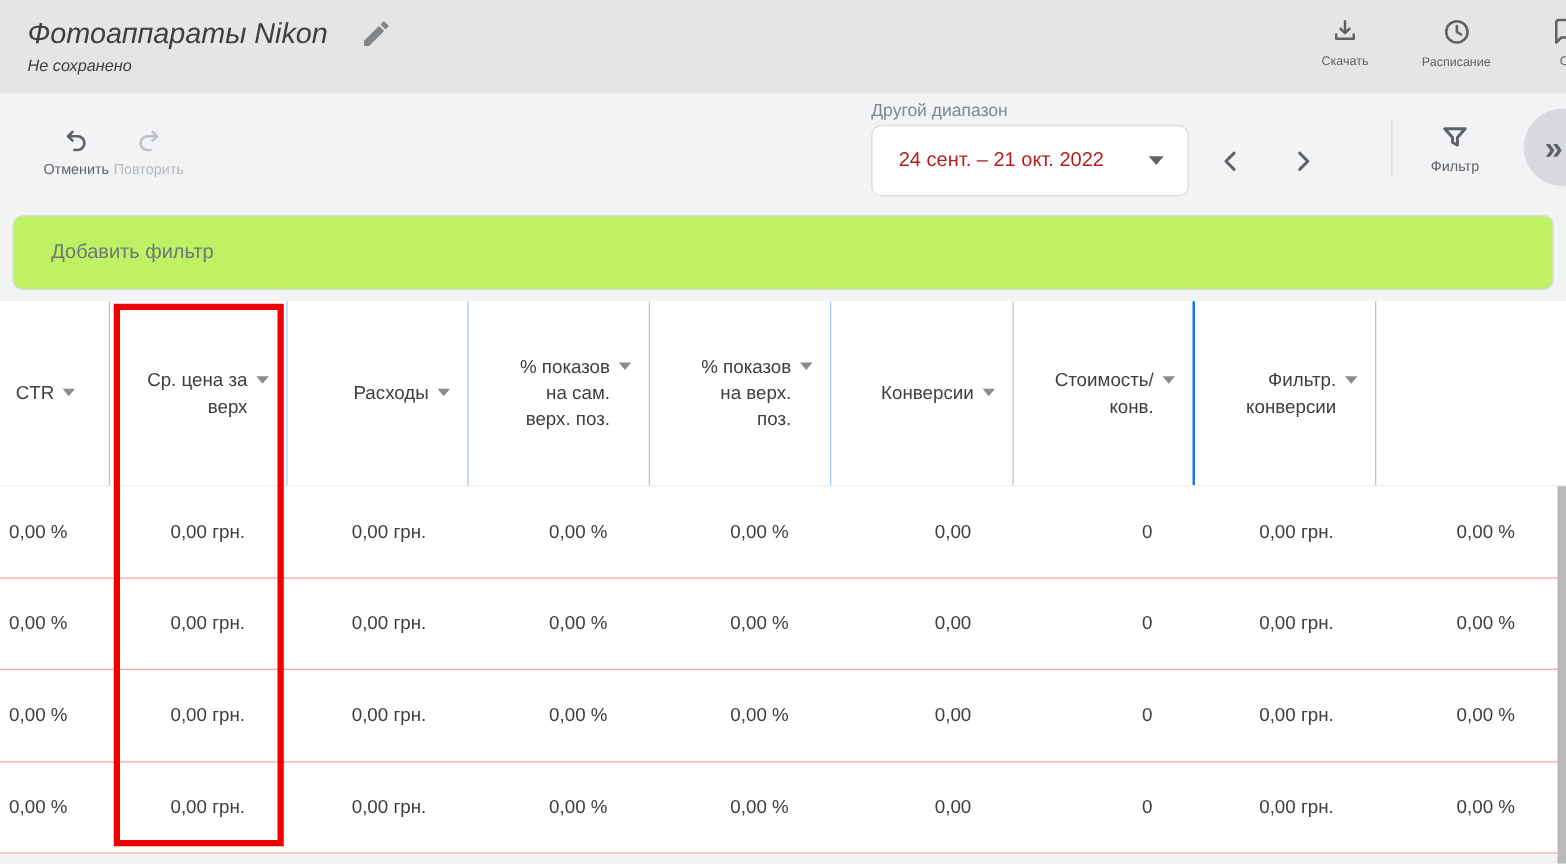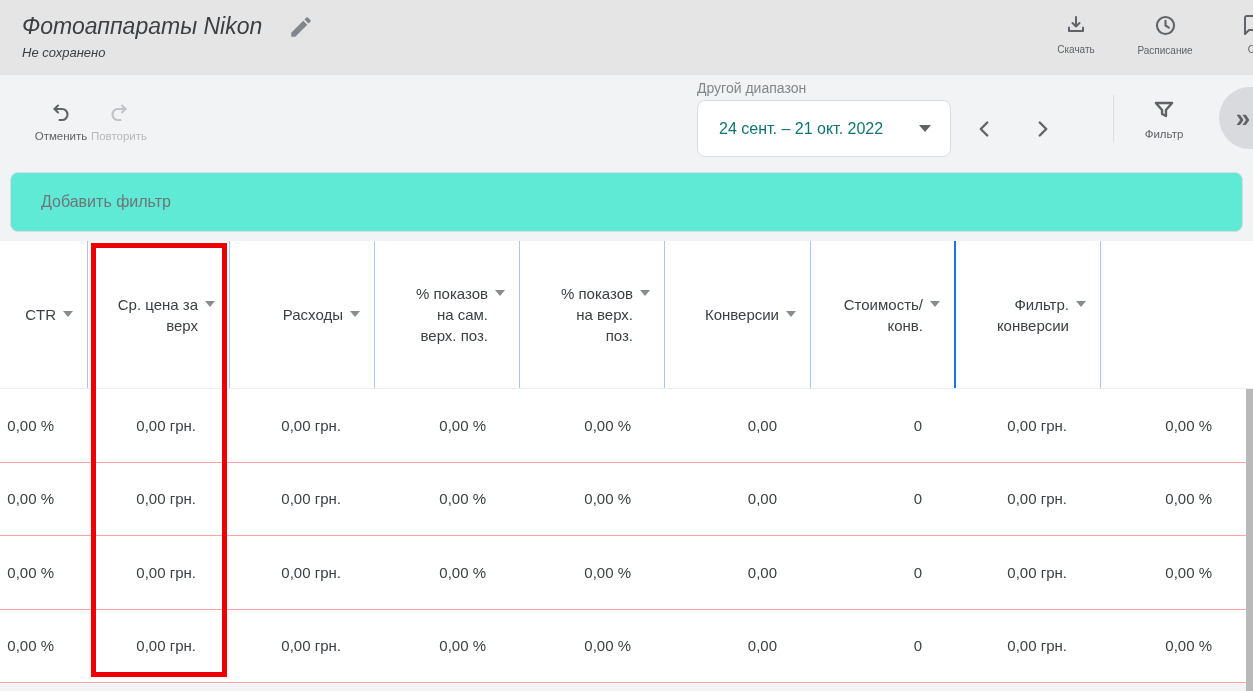--- a/index.html
+++ b/index.html
@@ -23,53 +23,53 @@
 
   
   .toolbar { position:absolute; left:0; top:75px; width:1253px; height:95px; background:#f1f3f4; }
   .undo-redo { position:absolute; left:32px; top:25px; display:flex; }
   .tool-btn { width:58px; display:flex; flex-direction:column; align-items:center; gap:6px; cursor:pointer; }
   .tool-label { font-size:11.5px; color:#5f6368; white-space:nowrap; }
   .tool-btn.disabled .tool-label { color:#b6b9be; }
   .daterange-label { position:absolute; left:697px; top:5px; font-size:14px; color:#80868b; }
   .date-box { position:absolute; left:697px; top:25px; width:254px; height:57px; background:#fff;
     border:1px solid #dadce0; border-radius:8px; display:flex; align-items:center;
-    padding:0 19px 0 21px; font-size:16px; color:#0f766e; cursor:pointer; }
+    padding:0 19px 0 21px; font-size:16px; color:#b91c1c; cursor:pointer; }
   .caret-down { width:0; height:0; border-left:6px solid transparent; border-right:6px solid transparent;
     border-top:7px solid #5f6368; }
   .date-box .caret-down { margin-left:auto; }
   .nav-chevron { position:absolute; top:41px; cursor:pointer; }
   .nav-prev { left:971px; } .nav-next { left:1030px; }
   .toolbar-divider { position:absolute; left:1113px; top:20px; width:1px; height:47px; background:#dcdde0; }
   .filter-tool { position:absolute; left:1136px; top:22px; width:56px; display:flex; flex-direction:column;
     align-items:center; gap:5px; cursor:pointer; }
   .expand-btn { position:absolute; left:1219px; top:87px; width:68px; height:62px; border-radius:31px;
     background:#d8dadd; display:flex; align-items:center; justify-content:center; cursor:pointer; z-index:3; }
   .expand-glyph { font-size:26px; color:#5f6368; font-weight:bold; margin-left:-22px; letter-spacing:-2px; }
 
   
   .filterzone { position:absolute; left:0; top:170px; width:1253px; height:71px; background:#f1f3f4; }
-  .addfilter-box { position:absolute; left:10px; top:2px; width:1233px; height:60px; background:#5eead4;
+  .addfilter-box { position:absolute; left:10px; top:2px; width:1233px; height:60px; background:#bef264;
     border:1px solid #dadce0; border-radius:8px; display:flex; align-items:center; padding-left:30px;
     font-size:16px; color:#70757a; cursor:pointer; }
 
   
   .tablezone { position:absolute; left:0; top:241px; width:1253px; height:450px; background:#fff; }
   .thead { display:flex; height:148px; border-bottom:1px solid #ededee; }
   .hcell { height:100%; border-right:1px solid #a9c7f5; display:flex; align-items:center;
     justify-content:flex-end; padding-right:14px; cursor:pointer; }
   .hcell.active-r { border-right:2px solid #1a73e8; }
   .hinner { display:flex; align-items:flex-start; }
   .hlabel { font-size:15px; line-height:21px; text-align:right; max-width:84px; overflow-wrap:break-word; }
   .sort-caret { width:0; height:0; border-left:5px solid transparent; border-right:5px solid transparent;
     border-top:6px solid #878c91; margin:7px 0 0 7px; flex:0 0 auto; }
   .trow { display:flex; height:73.5px; border-bottom:1px solid #fca5a5; align-items:center; }
   .tcell { font-size:15px; color:#3c4043; text-align:right; padding-right:34px;
     overflow:hidden; white-space:nowrap; direction:ltr; }
-  .c0{width:88px;} .c1{width:142px;} .c2{width:145px;} .c3{width:145px;} .c4{width:145px;}
+  .c0{width:88px;justify-content:center;} .c1{width:142px;} .c2{width:145px;} .c3{width:145px;} .c4{width:145px;}
   .c5{width:146px;} .c6{width:145px;} .c7{width:145px;} .c8{width:145px;}
 
   .highlight-rect { position:absolute; left:91px; top:243px; width:136px; height:434px;
     border:5px solid #ee0000; z-index:5; pointer-events:none; }
   .vscroll-thumb { position:absolute; right:0; top:389px; width:7px; height:302px; background:#b9b9b9; z-index:6; }
   .bottom-strip { position:absolute; left:0; top:684px; width:1253px; height:7px; background:#f1f3f4; }
 </style>
 </head>
 <body>
 

